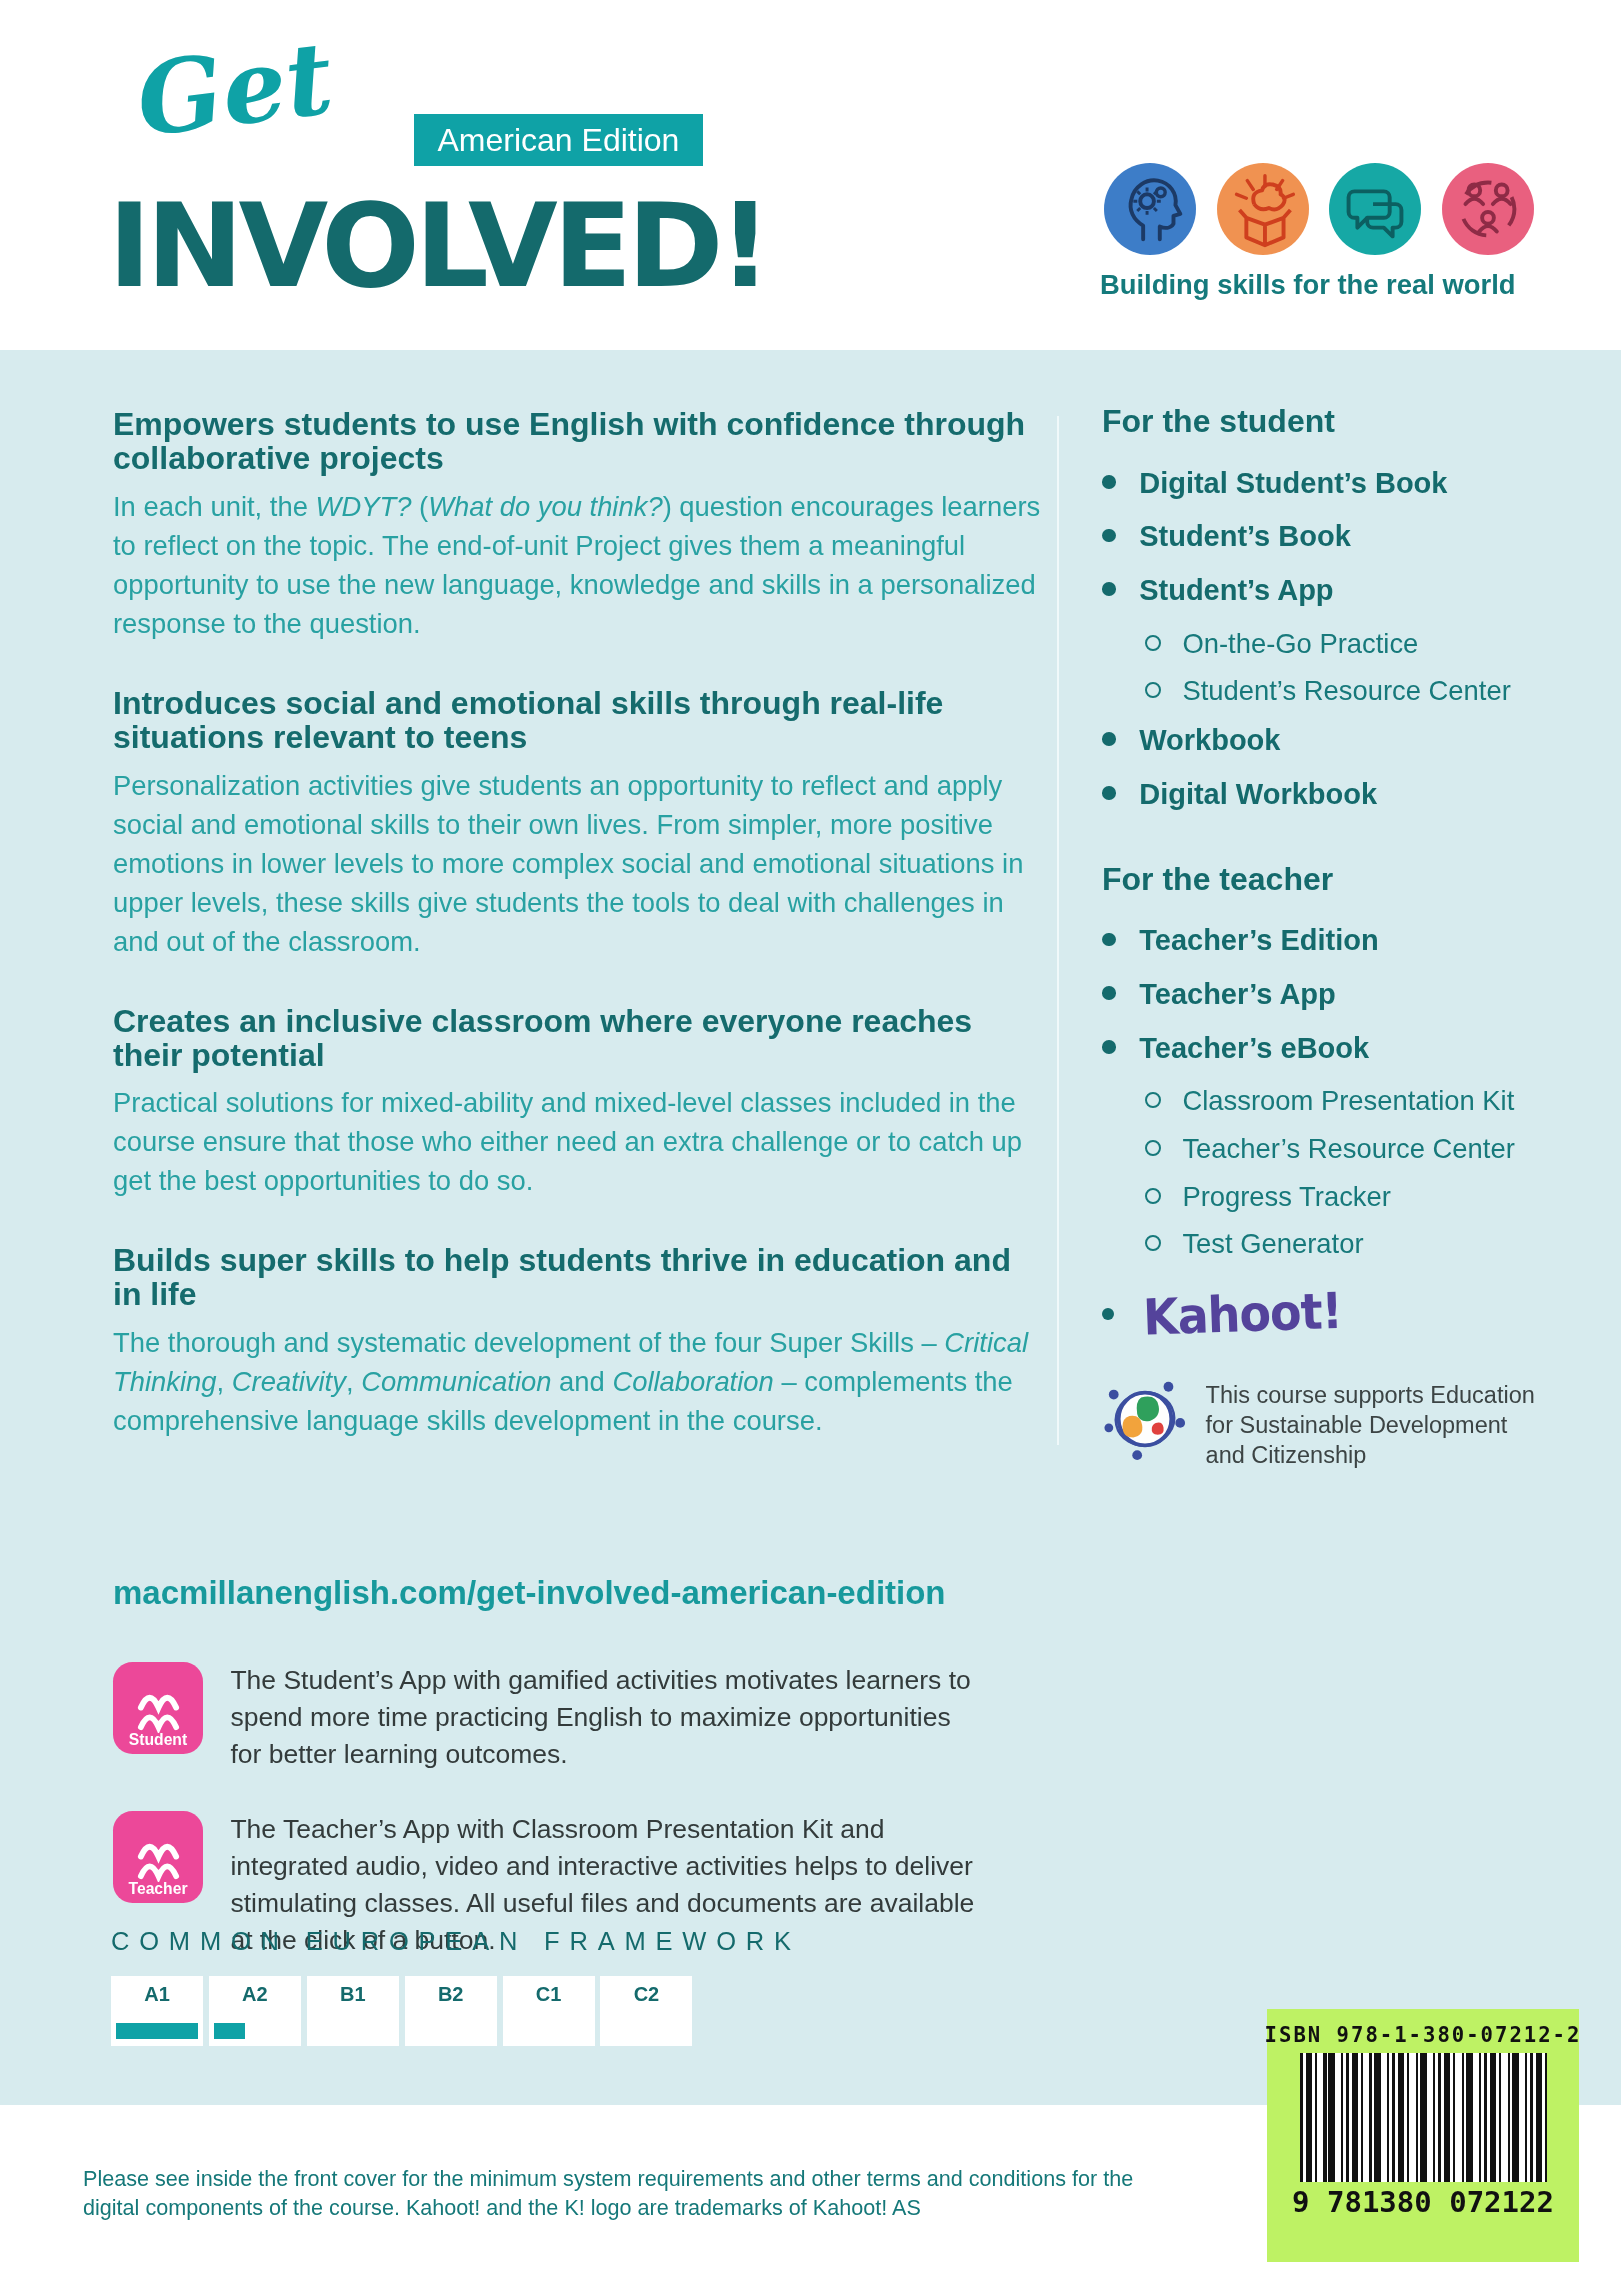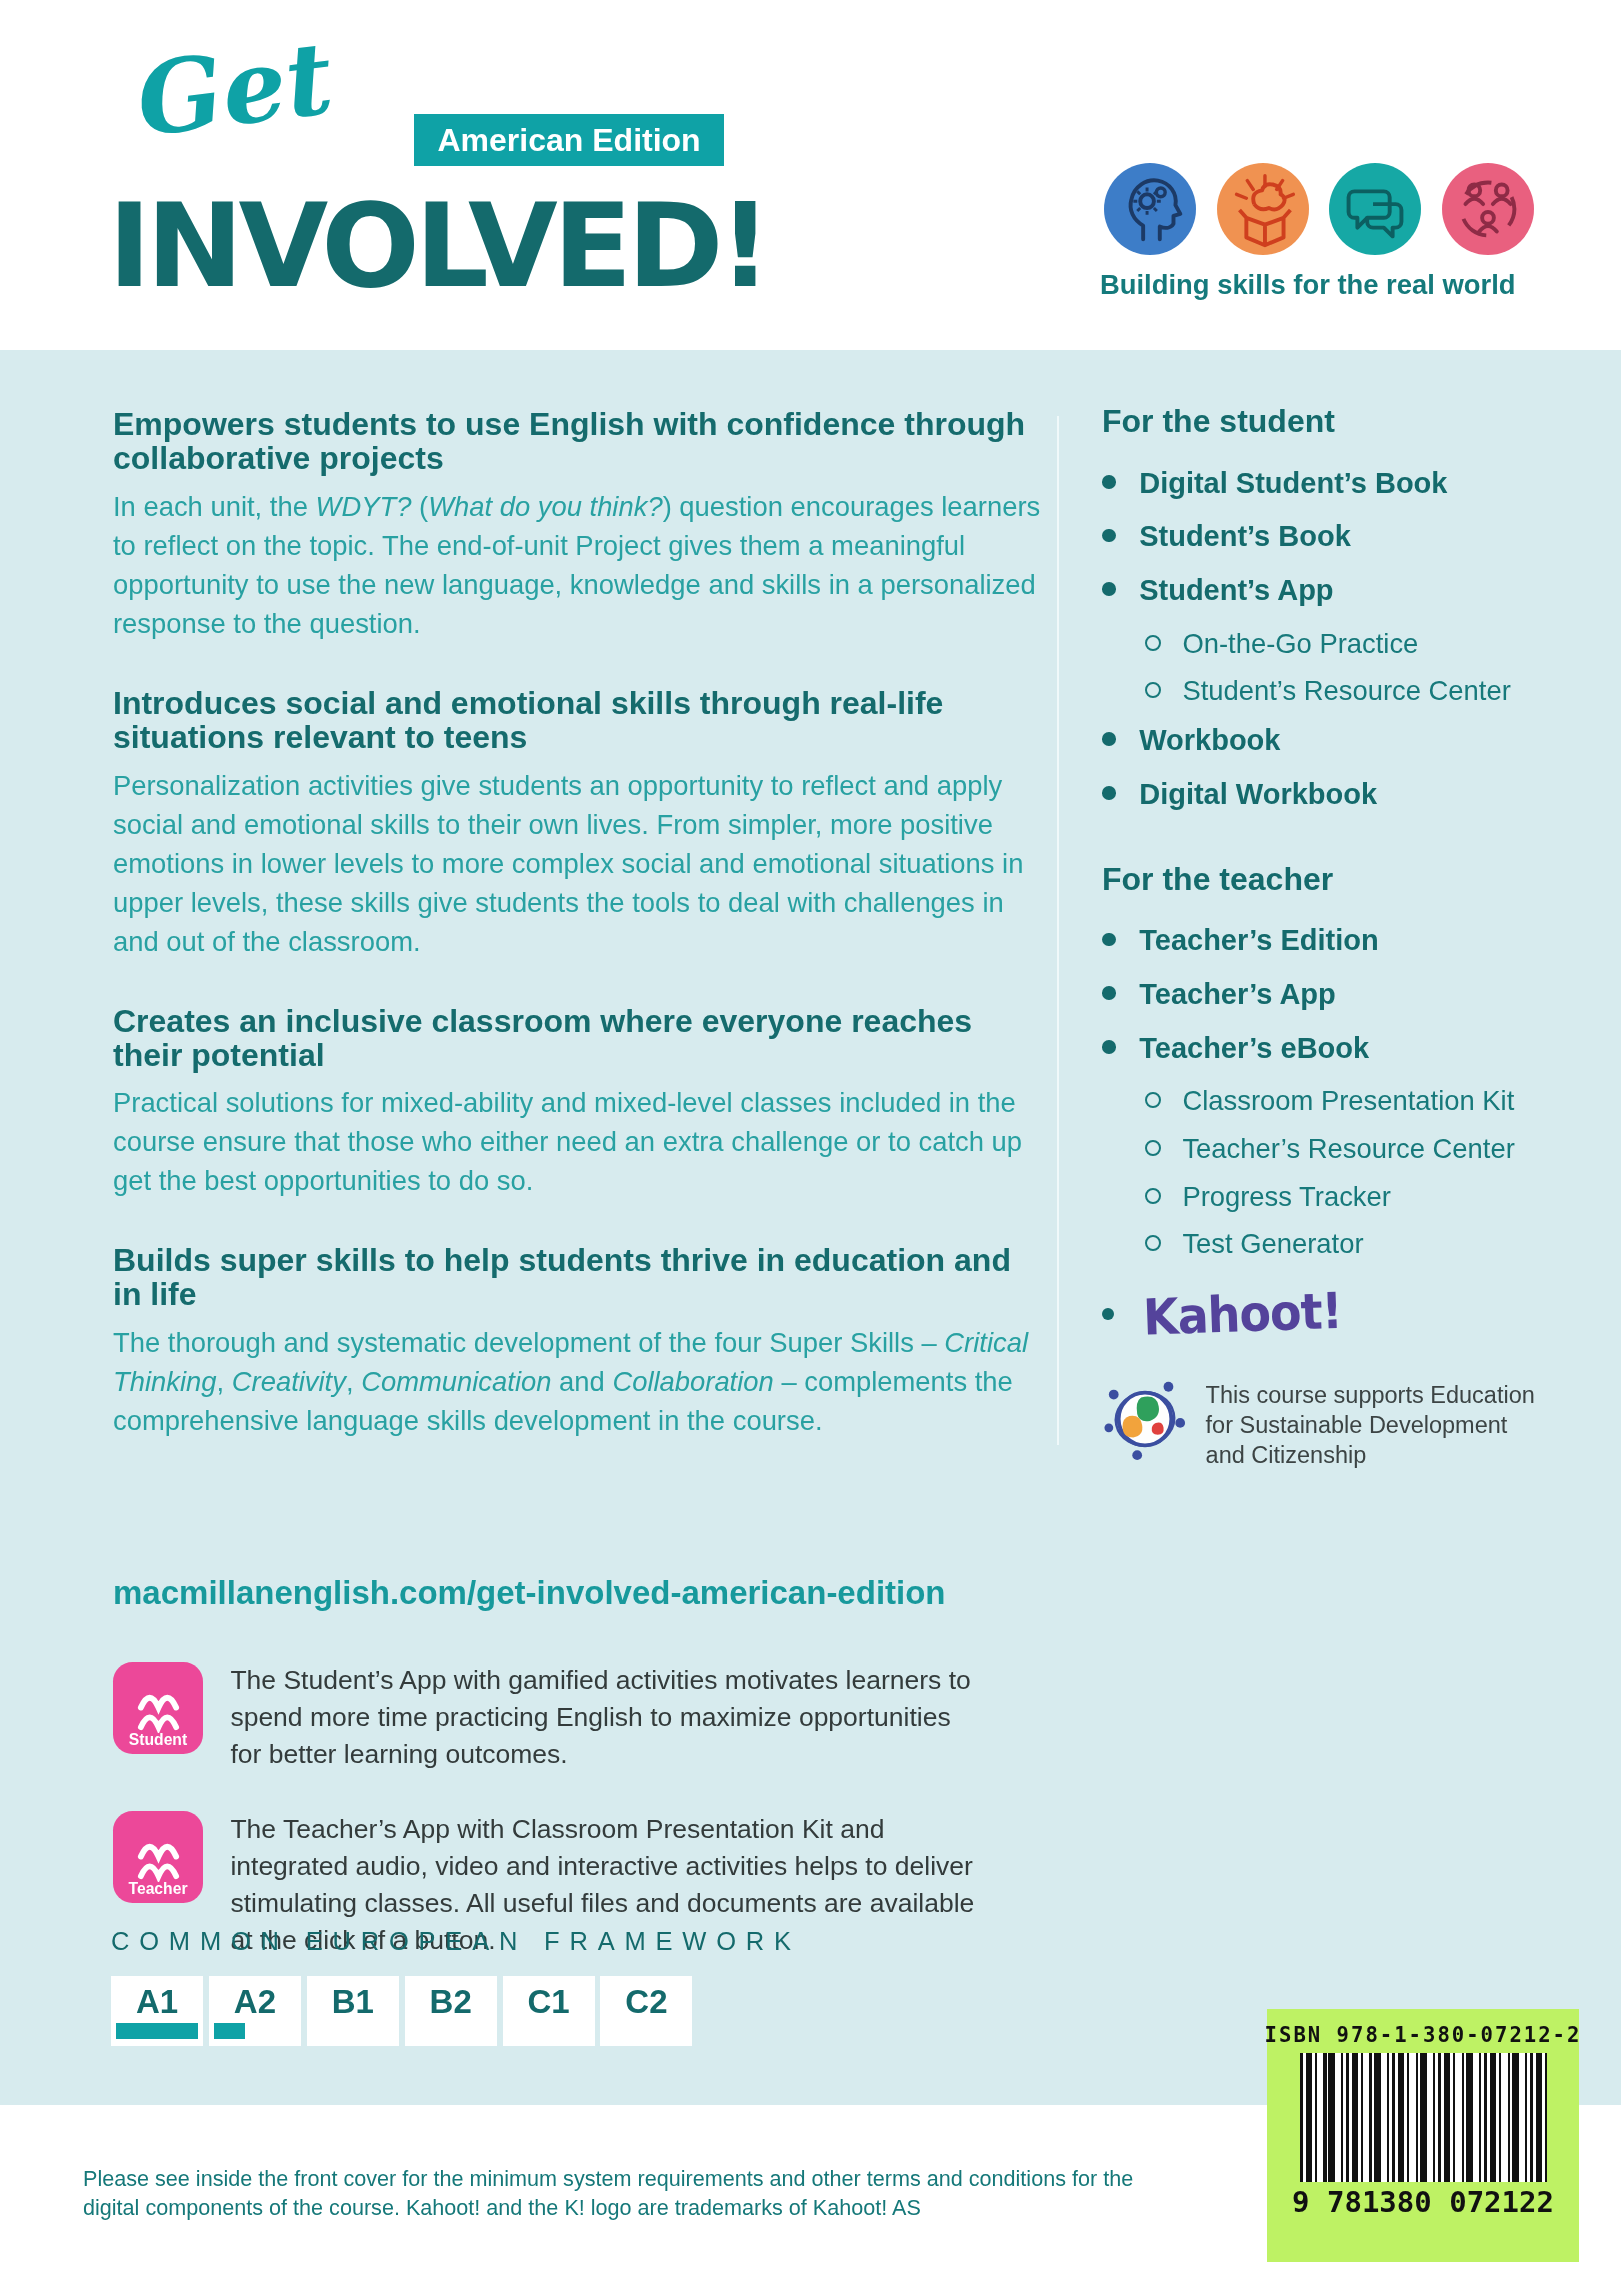--- a/index.html
+++ b/index.html
@@ -5,21 +5,21 @@
   html,body{margin:0;padding:0;background:#888;}
   .page{position:relative;width:1621px;height:2292px;background:#ffffff;overflow:hidden;
         font-family:"Liberation Sans",sans-serif;}
   .blue-panel{position:absolute;left:0;top:350px;width:1621px;height:1755px;background:#d7ebee;}
 
   
   .logo-get{position:absolute;left:137px;top:39px;font-family:"DejaVu Serif",serif;
             font-style:italic;font-weight:bold;font-size:100px;color:#0fa2a6;
             transform:rotate(-7deg);line-height:1;}
   .edition-badge{position:absolute;left:414px;top:114px;background:#0fa2a6;color:#ffffff;
-            font-weight:bold;font-size:32px;padding:9.8px 23.5px;line-height:1;}
+            font-weight:normal;font-size:32px;padding:9.8px 23.5px;line-height:1;}
   .logo-involved{position:absolute;left:108px;top:188px;font-family:"DejaVu Sans",sans-serif;
             font-weight:800;font-size:116px;letter-spacing:-4.9px;color:#146a6c;line-height:1;}
   .hdr-icons{position:absolute;left:1104px;top:163px;display:flex;gap:20.6px;}
   .hdr-icons svg{display:block;}
   .tagline{position:absolute;left:1100px;top:269px;width:490px;font-size:27.4px;font-weight:600;
             color:#157a7c;}
 
   
   .main-col{position:absolute;left:113px;top:407px;width:933px;}
   .section{margin-bottom:43px;}
@@ -60,21 +60,21 @@
        display:flex;flex-direction:column;align-items:center;justify-content:flex-end;
        padding-bottom:5.9px;box-sizing:border-box;}
   .app-badge svg{margin-bottom:-2px;}
   .app-badge .app-label{color:#ffffff;font-size:15.7px;font-weight:bold;line-height:17.6px;}
   .app-text{margin-left:27.4px;width:755px;font-size:26.5px;line-height:37px;color:#333b3b;}
 
   .cefr{position:absolute;left:111px;top:1927px;}
   .cefr-head{font-size:25.5px;color:#146a6c;letter-spacing:9.8px;margin:0 0 19.6px 0;font-weight:normal;}
   .cefr-row{display:flex;gap:5.9px;}
   .cefr-box{width:92px;height:70px;background:#ffffff;position:relative;text-align:center;}
-  .cefr-box .lvl{font-size:33px;font-weight:bold;color:#146a6c;display:block;margin-top:7.8px;}
+  .cefr-box .lvl{font-size:20px;font-weight:bold;color:#146a6c;display:block;margin-top:7.8px;}
   .cefr-box .bar{position:absolute;left:4.9px;bottom:6.9px;height:15.7px;background:#0fa2a6;}
 
   .barcode-box{position:absolute;left:1267px;top:2009px;width:312px;height:253px;background:#bef264;
        display:flex;flex-direction:column;align-items:center;box-sizing:border-box;padding-top:13.7px;}
   .isbn-label{font-family:"DejaVu Sans Mono",monospace;font-weight:bold;font-size:20.6px;
        letter-spacing:2px;color:#111;white-space:nowrap;}
   .bars{width:247px;height:129px;margin-top:5.9px;
        background:repeating-linear-gradient(90deg,
          #111 0 2.9px,#fff 2.9px 5.9px,#111 5.9px 11.8px,#fff 11.8px 14.7px,
          #111 14.7px 16.7px,#fff 16.7px 23.5px,#111 23.5px 26.5px,#fff 26.5px 28px,

